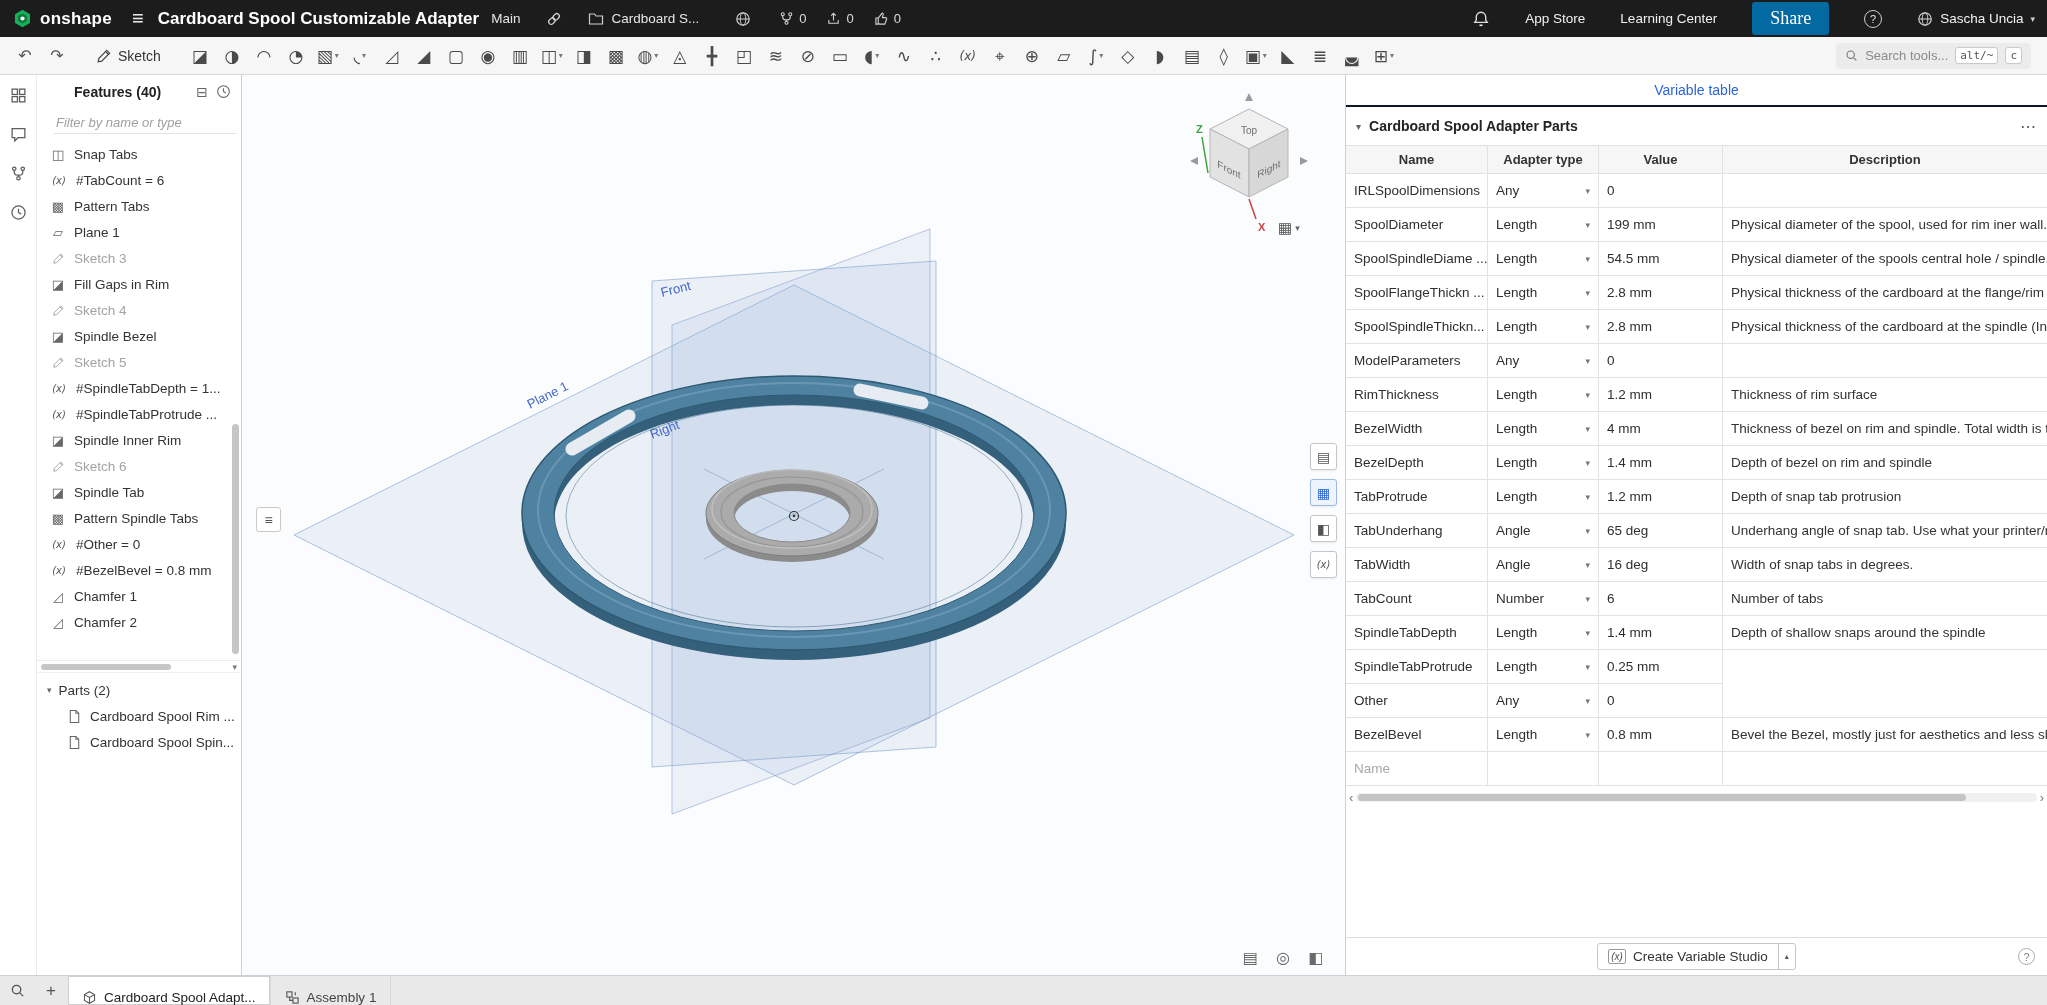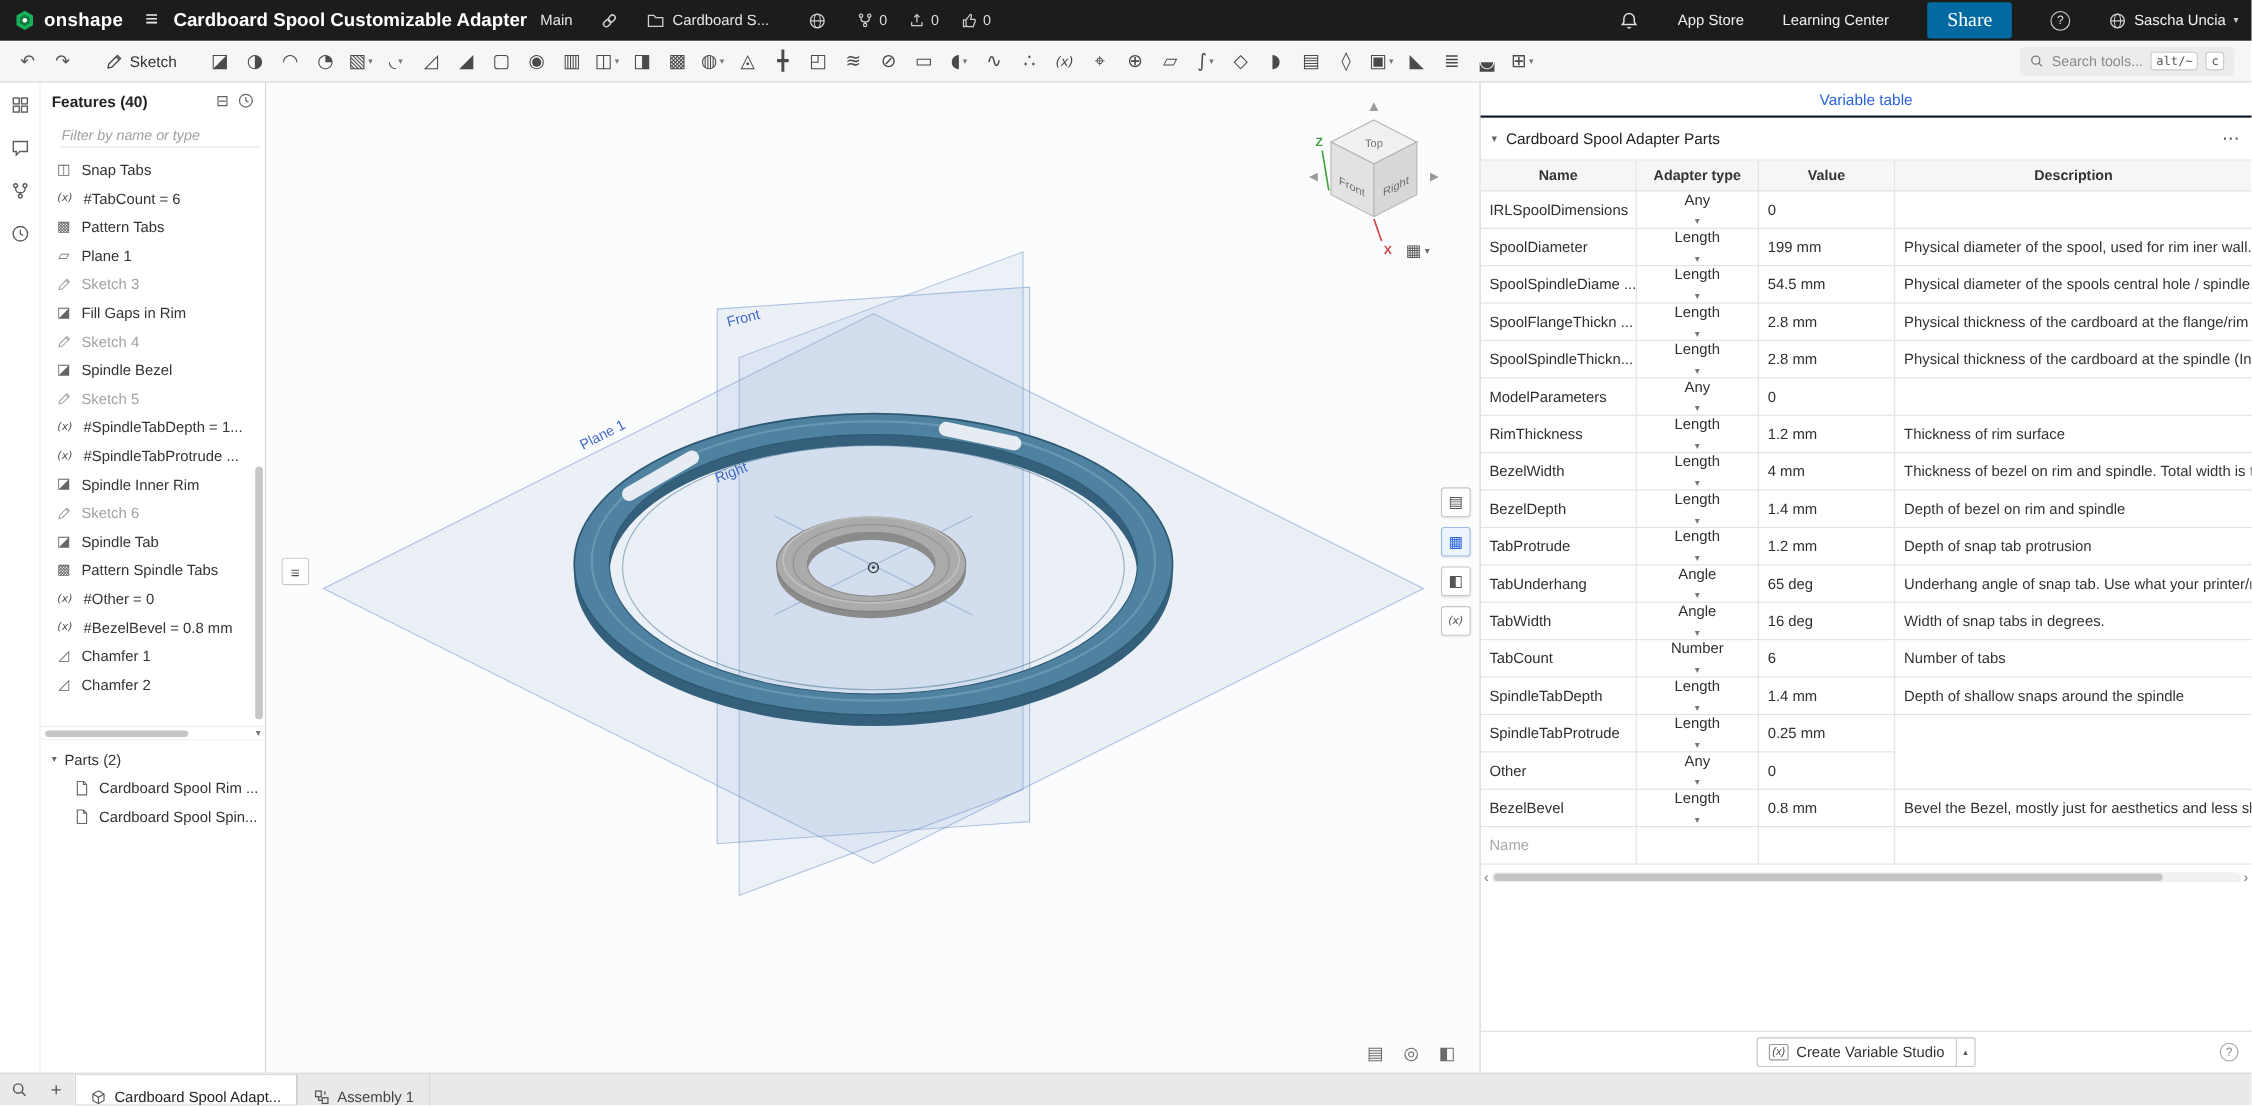--- a/index.html
+++ b/index.html
@@ -55,21 +55,21 @@
 
   
   .main{display:flex;height:900px;position:relative;}
 
   .strip{width:37px;background:#fff;border-right:1px solid #ececec;display:flex;flex-direction:column;
     align-items:center;padding-top:12px;gap:22px;}
   .strip .icon{width:17px;height:17px;color:#5d5d5d;cursor:pointer;}
 
   
   .features{width:205px;background:#fff;border-right:1px solid #d0d0d0;display:flex;flex-direction:column;position:relative;}
-  .fhead{height:33px;display:flex;align-items:center;padding:0 10px;gap:8px;}
+  .fhead{height:33px;display:flex;align-items:center;padding:0 10px;gap:8px;text-align:center;}
   .fh-title{font-size:14px;font-weight:bold;color:#222;flex:1;}
   .fh-ic{color:#666;cursor:pointer;font-size:14px;}
   .fh-ic.icon{width:15px;height:15px;}
   .filter-row{height:30px;display:flex;align-items:center;gap:7px;padding:0 10px;}
   .filter-row .icon{width:13px;height:13px;color:#888;}
   .filter-input{flex:1;border:none;border-bottom:1px solid #e4e4e4;font-size:13px;color:#333;
     font-style:italic;padding:3px 2px;outline:none;background:transparent;}
   .filter-input::placeholder{color:#a0a0a0;font-style:italic;}
   .collapse-caret{font-size:9px;color:#777;cursor:pointer;}
   .flist{height:534px;position:relative;padding-top:3px;overflow:hidden;}
@@ -115,28 +115,28 @@
     font-family:"DejaVu Sans",sans-serif;box-shadow:0 1px 2px rgba(0,0,0,.08);}
   .rail-tab.active{color:#2b65d9;border-color:#9db9e8;background:#eef4fd;}
   .rail-tab .rt-var{font-size:10px;font-style:italic;}
 
   
   .varpanel{width:702px;background:#fff;border-left:1px solid #d0d0d0;position:relative;display:flex;flex-direction:column;}
   .vtitle{height:32px;display:flex;align-items:center;justify-content:center;font-size:14px;color:#2b65d9;
     border-bottom:2px solid #0f172a;cursor:pointer;}
   .vsection{height:38px;display:flex;align-items:center;gap:8px;padding:0 10px;}
   .vsection .sec-caret{font-size:10px;}
-  .vsection-title{font-size:14px;font-weight:normal;color:#222;flex:1;}
+  .vsection-title{font-size:14px;font-weight:bold;color:#222;flex:1;}
   .more-ic{color:#555;font-size:16px;cursor:pointer;letter-spacing:1px;}
   .vtable{border-top:1px solid #e0e0e0;}
   .vrow{display:grid;grid-template-columns:142px 111px 124px 1fr;}
   .vcell{display:flex;align-items:center;height:34px;padding:0 8px;border-right:1px solid #e2e2e2;
     border-bottom:1px solid #e2e2e2;font-size:13.5px;color:#2f2f2f;overflow:hidden;white-space:nowrap;}
   .vrow.head .vcell{height:28px;justify-content:center;font-weight:bold;background:#f6f6f6;color:#333;font-size:13px;}
-  .vcell.type{justify-content:space-between;cursor:pointer;flex-direction:column;}
+  .vcell.type{justify-content:space-between;cursor:pointer;}
   .type-caret{font-size:9px;color:#777;}
   .vcell.desc{border-right:none;color:#333;}
   .vcell.ph{color:#a8a8a8;}
   .hscroll{height:15px;display:flex;align-items:center;padding:0 3px;gap:3px;margin-top:4px;}
   .hs-arrow{font-size:13px;color:#777;cursor:pointer;line-height:1;}
   .hs-track{flex:1;height:9px;background:#f1f1f1;border-radius:4px;position:relative;}
   .hs-thumb{position:absolute;left:2px;top:1px;height:7px;width:608px;background:#c4c4c4;border-radius:4px;cursor:pointer;}
   .vfooter{position:absolute;bottom:0;left:0;right:0;height:38px;border-top:1px solid #ddd;
     display:flex;align-items:center;justify-content:center;}
   .create-btn{display:flex;align-items:center;height:27px;background:#fff;border:1px solid #c6c6c6;

